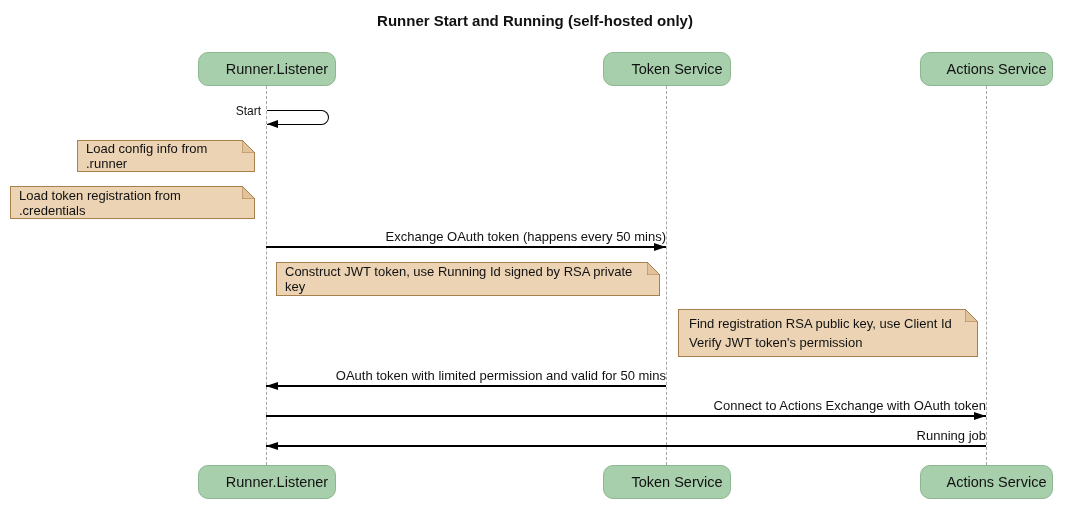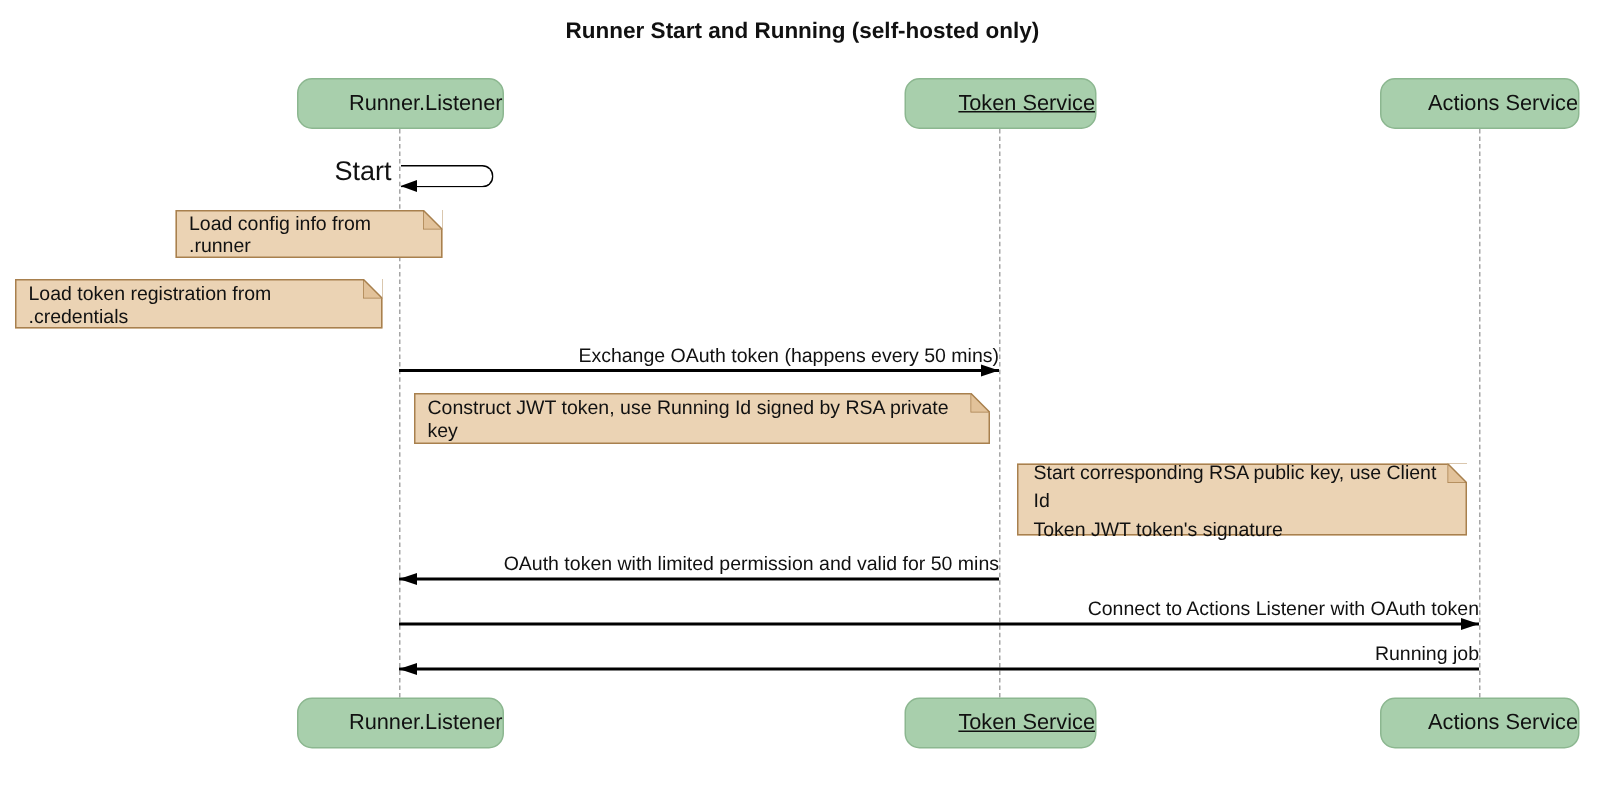--- a/index.html
+++ b/index.html
@@ -42,37 +42,37 @@
   #ll-actions { left: 986px; }
 
   .pbox {
     position: absolute;
     height: 34px;
     background: var(--participant-fill);
     border: 1px solid var(--participant-border);
     border-radius: 10px;
     display: flex;
     align-items: center;
-    justify-content: flex-end;
+    justify-content: center;
     font-size: 14.5px;
     box-sizing: border-box;
     padding-left: 20px;
   }
   #p-runner-top, #p-runner-bot  { left: 198px; width: 138px; }
-  #p-token-top,  #p-token-bot   { left: 603px; width: 128px; text-decoration: underline; }
+  #p-token-top,  #p-token-bot   { left: 603px; width: 128px; }
   #p-actions-top,#p-actions-bot { left: 920px; width: 133px; }
   #p-runner-top, #p-token-top, #p-actions-top { top: 52px; }
   #p-runner-bot, #p-token-bot, #p-actions-bot { top: 465px; }
 
   
   .self-label {
     position: absolute;
     left: 206px; top: 104px; width: 55px;
     text-align: right;
-    font-size: 18px;
+    font-size: 12px;
     white-space: nowrap;
   }
   .self-loop {
     position: absolute;
     left: 267px; top: 110px;
     width: 62px; height: 15px;
     border: 1.5px solid var(--line-color);
     border-left: none;
     border-radius: 0 9px 9px 0;
     box-sizing: border-box;
@@ -127,21 +127,21 @@
     align-items: center;
     justify-content: center;
     padding: 0 14px 0 8px;
   }
   .note .fold {
     position: absolute;
     top: -1px; right: -1px;
     width: 13px; height: 13px;
     display: block;
   }
-  #note-config   { left: 77px;  top: 140px; width: 178px; height: 32px; margin-left: 40px; }
+  #note-config   { left: 77px;  top: 140px; width: 178px; height: 32px; }
   #note-cred     { left: 10px;  top: 186px; width: 245px; height: 33px; align-items: flex-end; }
   #note-jwt      { left: 276px; top: 262px; width: 384px; height: 34px; }
   #note-verify   { left: 678px; top: 309px; width: 300px; height: 48px;
                    justify-content: flex-start; padding-left: 10px; }
   .note-lines span { display: block; text-align: left; line-height: 19px; }
 </style>
 </head>
 <body>
 
 <div class="diagram">
@@ -194,33 +194,33 @@
     </svg>
     <span>Construct JWT token, use Running Id signed by RSA private key</span>
   </div>
 
   <div class="note" id="note-verify">
     <svg class="fold" viewBox="0 0 13 13">
       <path d="M0,0 L13,13 L13,0 Z" fill="#ffffff"></path>
       <path d="M0,0 L13,13 L0,13 Z" fill="#e2c29a" stroke="#a8804e" stroke-width="1"></path>
     </svg>
     <div class="note-lines">
-      <span>Start corresponding RSA public key, use Client Id</span>
-      <span>Token JWT token's signature</span>
+      <span>Find registration RSA public key, use Client Id</span>
+      <span>Verify JWT token's permission</span>
     </div>
   </div>
 
   <div class="msg" id="msg-oauth">
     <div class="lbl">OAuth token with limited permission and valid for 50 mins</div>
     <div class="line"></div>
     <div class="arrowhead left"></div>
   </div>
 
   <div class="msg" id="msg-connect">
-    <div class="lbl">Connect to Actions Listener with OAuth token</div>
+    <div class="lbl">Connect to Actions Exchange with OAuth token</div>
     <div class="line"></div>
     <div class="arrowhead right"></div>
   </div>
 
   <div class="msg" id="msg-workflow">
     <div class="lbl">Running job</div>
     <div class="line"></div>
     <div class="arrowhead left"></div>
   </div>
 

